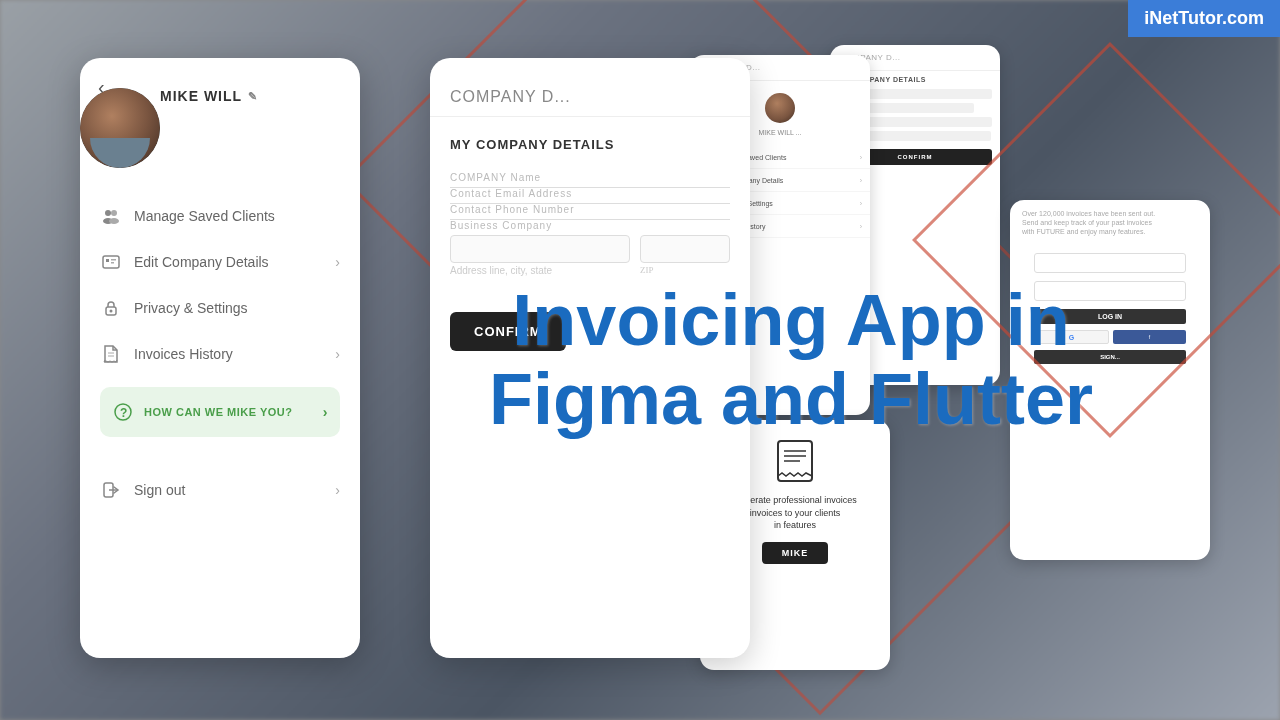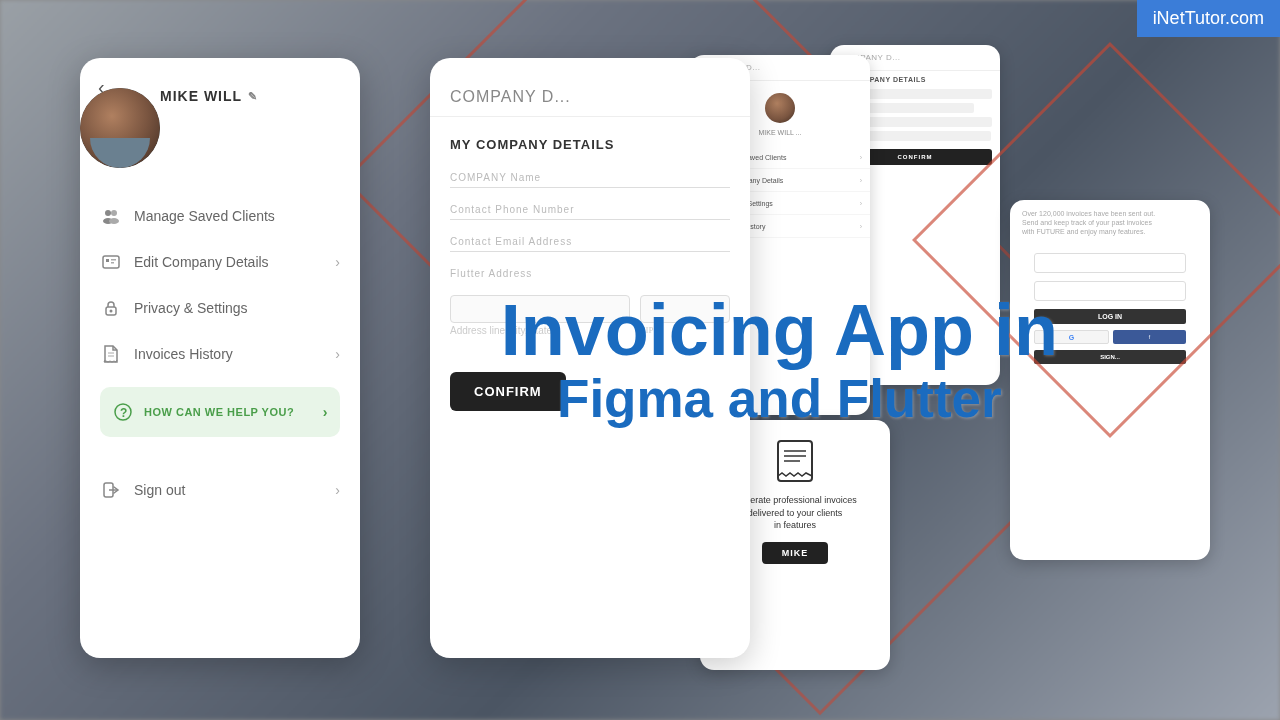--- a/index.html
+++ b/index.html
@@ -22,21 +22,21 @@
     }
 
     
     .brand-badge {
       position: absolute;
       top: 0;
       right: 0;
       background: #3b7dd8;
       color: white;
       font-size: 18px;
-      font-weight: normal;
+      font-weight: bold;
       padding: 8px 16px;
       z-index: 100;
     }
 
     
     .overlay-text {
       position: absolute;
       top: 50%;
       left: 50%;
       transform: translate(-25%, -50%);
@@ -45,21 +45,21 @@
       pointer-events: none;
     }
     .overlay-text .line1 {
       font-size: 72px;
       font-weight: 900;
       color: #1a6bbf;
       line-height: 1.1;
       text-shadow: 1px 1px 3px rgba(255,255,255,0.3);
     }
     .overlay-text .line2 {
-      font-size: 53px;
+      font-size: 72px;
       font-weight: 900;
       color: #1a6bbf;
       line-height: 1.1;
       text-shadow: 1px 1px 3px rgba(255,255,255,0.3);
     }
 
     
     .sidebar-panel {
       position: absolute;
       left: 80px;
@@ -215,21 +215,20 @@
 
     .section-title {
       font-size: 13px;
       font-weight: bold;
       color: #333;
       margin-bottom: 20px;
       letter-spacing: 1px;
     }
 
     .form-field {
-      margin-bottom: 16px;
     }
 
     .form-label {
       font-size: 10px;
       color: #bbb;
       letter-spacing: 1px;
       margin-bottom: 4px;
     }
 
     .form-input-line {
@@ -556,21 +555,21 @@
       <span class="menu-arrow">›</span>
     </div>
 
     <div class="help-button">
       <div class="menu-icon">
         <svg width="20" height="20" viewBox="0 0 20 20">
           <circle cx="10" cy="10" r="8" fill="none" stroke="#4a9e4a" stroke-width="1.5"></circle>
           <text x="7" y="15" font-size="12" fill="#4a9e4a">?</text>
         </svg>
       </div>
-      <span style="font-size:11px;">HOW CAN WE HELP YOU?</span>
+      <span style="font-size:11px;">HOW CAN WE MIKE YOU?</span>
       <span class="menu-arrow" style="color:#4a9e4a;">›</span>
     </div>
 
     <div class="menu-item signout-item">
       <div class="menu-icon">
         <svg width="20" height="20" viewBox="0 0 20 20" fill="none">
           <rect x="3" y="3" width="9" height="14" rx="2" fill="none" stroke="#888" stroke-width="1.5"></rect>
           <path d="M13 7l4 3-4 3" stroke="#888" stroke-width="1.5" stroke-linecap="round"></path>
           <line x1="17" y1="10" x2="8" y2="10" stroke="#888" stroke-width="1.5"></line>
         </svg>
@@ -587,31 +586,31 @@
   </div>
   <div class="phone-content">
     <div class="section-title">MY COMPANY DETAILS</div>
 
     <div class="form-field">
       <div class="form-label">COMPANY Name</div>
       <div class="form-input-line"></div>
     </div>
 
     <div class="form-field">
+      <div class="form-label">Contact Email Address</div>
+      <div class="form-input-line"></div>
+    </div>
+
+    <div class="form-field">
       <div class="form-label">Contact Phone Number</div>
       <div class="form-input-line"></div>
     </div>
 
     <div class="form-field">
-      <div class="form-label">Contact Email Address</div>
-      <div class="form-input-line"></div>
-    </div>
-
-    <div class="form-field">
-      <div class="form-label">Flutter Address</div>
+      <div class="form-label">Business Company</div>
     </div>
 
     <div class="address-row">
       <div class="address-main">
         <div style="height:28px; border:1px solid #ddd; border-radius:4px; background:#fafafa;"></div>
         <div style="font-size:10px; color:#ccc; margin-top:2px;">Address line, city, state</div>
       </div>
       <div class="address-zip">
         <div style="height:28px; border:1px solid #ddd; border-radius:4px; background:#fafafa;"></div>
         <div style="font-size:9px; color:#ccc; margin-top:2px;font-family:Liberation Serif, serif;">ZIP</div>
@@ -675,21 +674,21 @@
       <svg viewBox="0 0 50 50" width="50" height="50">
         <rect x="8" y="5" width="34" height="40" rx="3" fill="none" stroke="#333" stroke-width="2"></rect>
         <line x1="14" y1="15" x2="36" y2="15" stroke="#333" stroke-width="1.5"></line>
         <line x1="14" y1="20" x2="36" y2="20" stroke="#333" stroke-width="1.5"></line>
         <line x1="14" y1="25" x2="30" y2="25" stroke="#333" stroke-width="1.5"></line>
         <path d="M8 40 L12 37 L16 40 L20 37 L24 40 L28 37 L32 40 L36 37 L42 40" stroke="#333" stroke-width="1.5" fill="none"></path>
       </svg>
     </div>
     <div style="font-size:9px; color:#333; text-align:center; line-height:1.4; margin-bottom:10px;">
       <div style="font-weight:500;">Generate professional invoices</div>
-      <div>delivered to your clients</div>
+      <div>invoices to your clients</div>
       <div>in features</div>
     </div>
     <div style="background:#222; color:white; font-size:9px; font-weight:bold; padding:6px 20px; border-radius:4px; letter-spacing:1px;">MIKE</div>
   </div>
 </div>
 
 <div class="mini-phone-4">
   <div style="padding:10px 12px;">
     <div style="margin-bottom:8px;">
       <div style="font-size:7px; color:#aaa; margin-bottom:2px;">Over 120,000 invoices have been sent out.</div>

